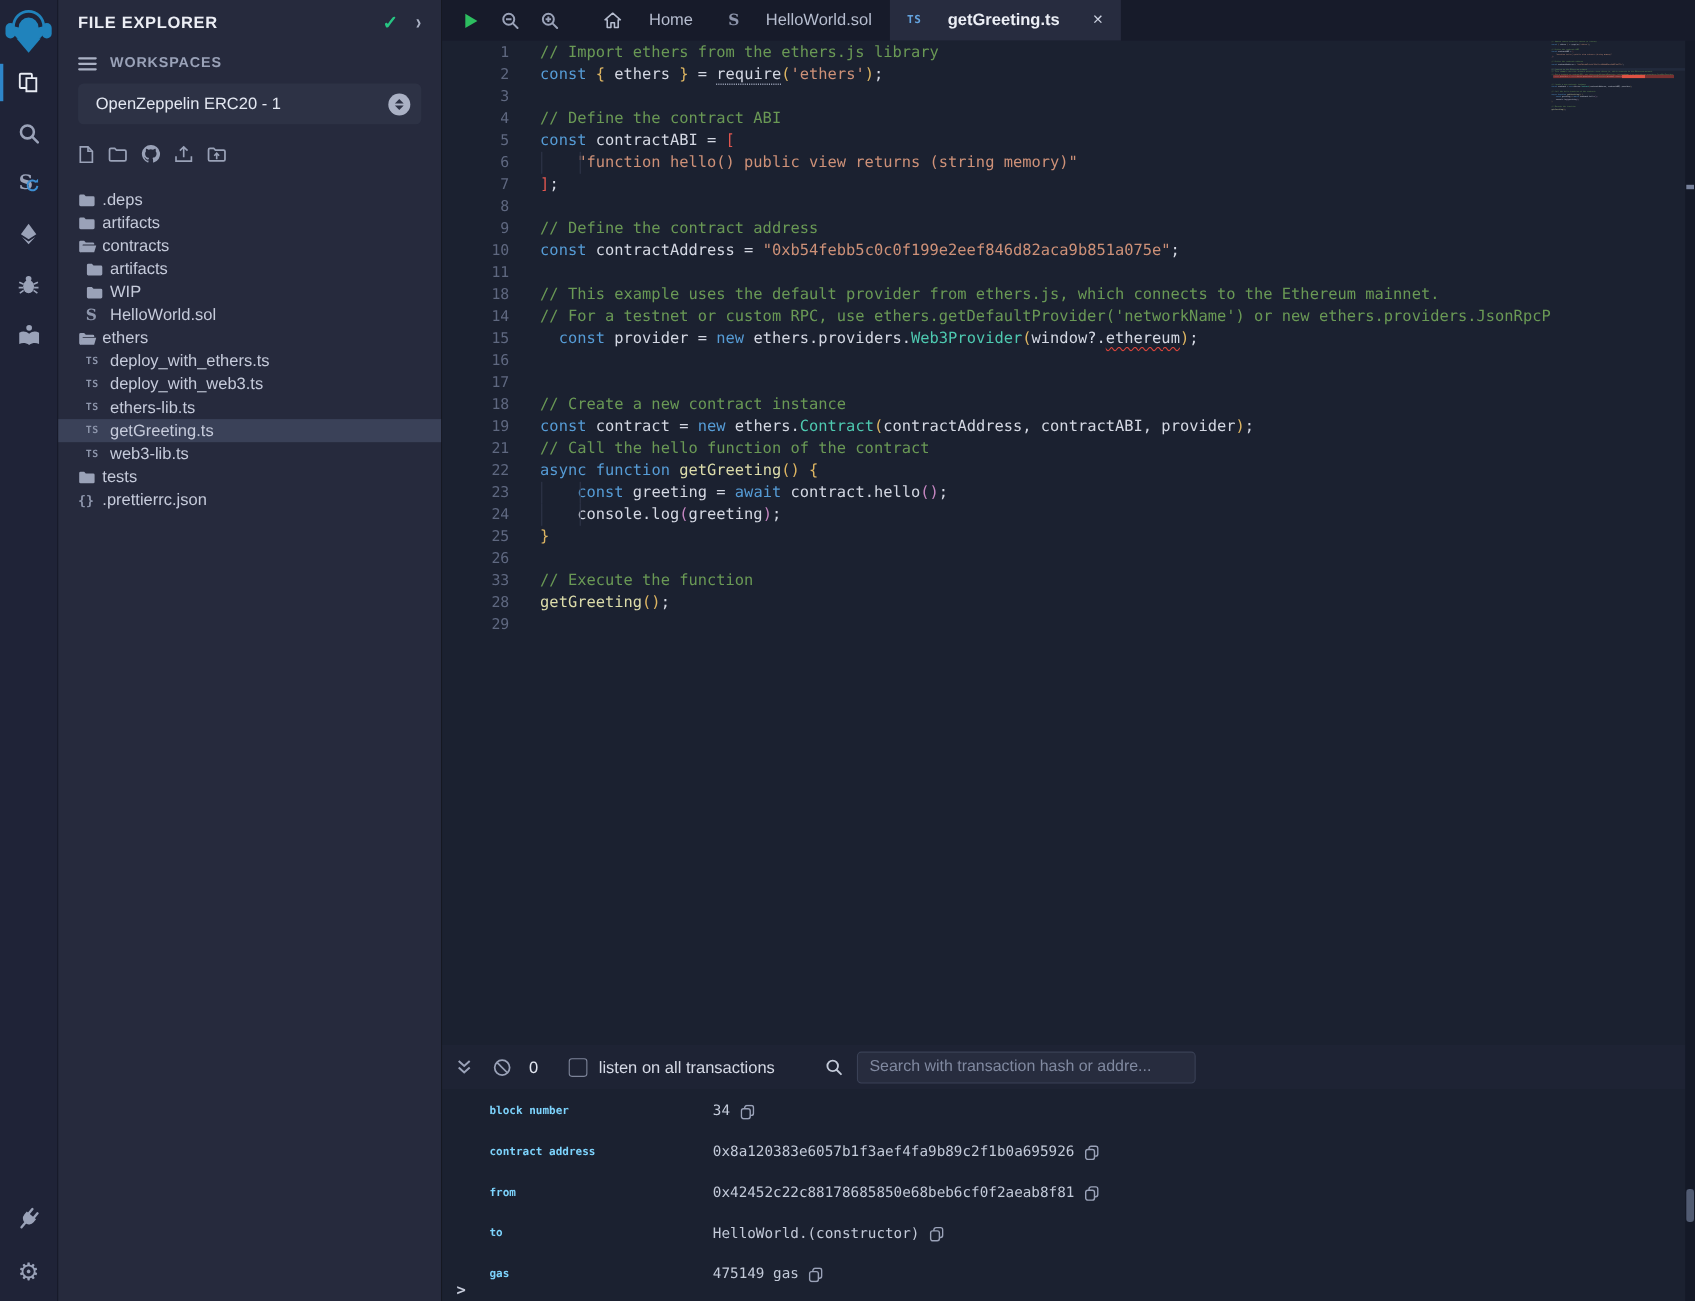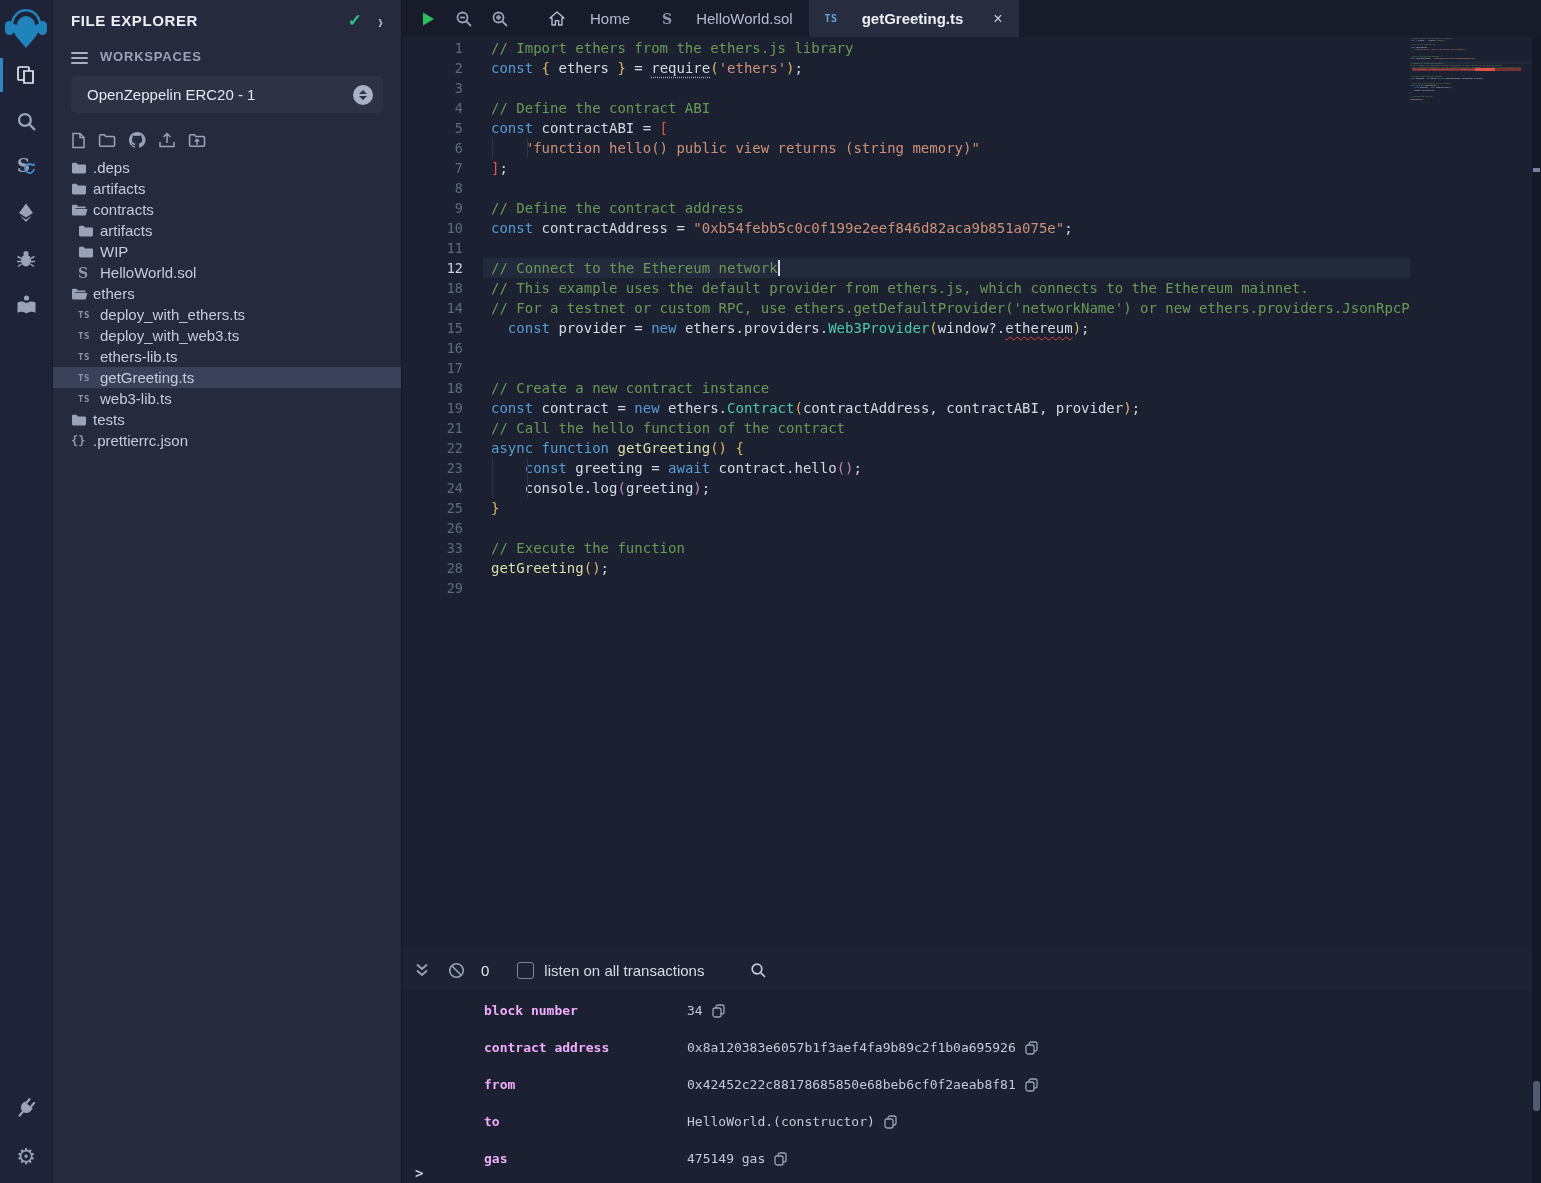--- a/index.html
+++ b/index.html
@@ -35,21 +35,21 @@
   .hamburger i{height:2px;background:#aab1c4;border-radius:1px;}
   .ws-label{color:#9aa2b8;font-size:13px;font-weight:700;letter-spacing:.8px;}
   .ws-select{margin:8px 18px 4px 18px;height:37px;background:#2d3245;border-radius:5px;display:flex;align-items:center;padding:0 10px 0 16px;}
   .ws-name{color:#e3e7f1;font-size:15px;flex:1;}
   .ws-stepper{width:20px;height:20px;border-radius:50%;background:#aab1c4;display:flex;flex-direction:column;align-items:center;justify-content:center;gap:2px;}
   .ws-stepper i{width:0;height:0;border-left:4px solid transparent;border-right:4px solid transparent;}
   .ws-stepper .up{border-bottom:4px solid #2d3245;}
   .ws-stepper .dn{border-top:4px solid #2d3245;}
   .fe-toolbar{display:flex;align-items:center;gap:12px;padding:14px 18px 8px 18px;color:var(--icon-gray);}
   .fe-toolbar .tbi{display:flex;}
-  .file-tree{margin-top:0;}
+  .file-tree{margin-top:14px;}
   .tree-row{display:flex;align-items:center;height:21px;padding-left:18px;cursor:default;}
   .tree-row.depth1{padding-left:25px;}
   .tree-row.selected{background:var(--sel-bg);}
   .tree-ico{width:22px;display:flex;align-items:center;color:var(--icon-gray);flex-shrink:0;}
   .tree-label{color:#c6cbdb;font-size:15px;white-space:nowrap;}
   .ts-badge{font-family:"DejaVu Sans Mono",monospace;font-size:9px;font-weight:700;color:#8d95ab;letter-spacing:.5px;}
   .sol-badge{font-family:"DejaVu Serif",serif;font-size:14px;font-weight:700;color:#8d95ab;}
   .json-badge{font-family:"DejaVu Sans Mono",monospace;font-size:12px;font-weight:700;color:#8d95ab;}
 
   
@@ -101,21 +101,21 @@
   .term-header{height:40px;background:var(--c-termheader);display:flex;align-items:center;padding:0 12px;flex-shrink:0;color:var(--icon-gray);}
   .th-ico{display:flex;align-items:center;}
   .term-count{color:#e3e7f1;font-size:15px;margin-left:16px;}
   .term-checkbox{width:17px;height:17px;border:1.5px solid #7d8499;border-radius:3px;margin-left:28px;}
   .term-listen{color:#d6dae6;font-size:15px;margin-left:10px;}
   .term-search-ico{margin-left:46px;display:flex;}
   .term-search{margin-left:12px;width:308px;height:29px;background:#272c3e;border:1px solid #3a4156;border-radius:4px;color:#d6dae6;font-size:14.5px;padding:0 10px;outline:none;}
   .term-search::placeholder{color:#8089a0;}
   .term-body{flex:1;position:relative;font-family:"DejaVu Sans Mono",monospace;padding-top:2px;}
   .term-row{display:flex;align-items:center;height:37px;}
-  .term-label{width:203px;margin-left:82px;font-size:13px;font-weight:700;color:#f0abfc;flex-shrink:0;}
+  .term-label{width:203px;margin-left:43px;font-size:10px;font-weight:700;color:#7dd3fc;flex-shrink:0;}
   .term-value{font-size:13px;color:#c3cad9;}
   .term-copy{margin-left:9px;display:flex;color:var(--icon-gray);}
   .term-prompt{position:absolute;left:13px;bottom:2px;font-size:14px;font-weight:700;color:#c6cbda;}
 </style>
 </head>
 <body>
 
 <div class="app">
 
   <aside class="activity-bar">
@@ -420,24 +420,20 @@
             <span class="lc"><span class="tok-c">// Define the contract address</span></span>
           </div>
           <div class="line-row">
             <span class="ln">10</span>
             <span class="lc"><span class="tok-k">const</span><span class="tok-v"> contractAddress = </span><span class="tok-s">"0xb54febb5c0c0f199e2eef846d82aca9b851a075e"</span><span class="tok-v">;</span></span>
           </div>
           <div class="line-row">
             <span class="ln">11</span>
             <span class="lc"></span>
           </div>
-          <div class="line-row current">
-            <span class="ln">12</span>
-            <span class="lc"><span class="tok-c">// Connect to the Ethereum network</span><span class="cursor-bar"></span></span>
-          </div>
           <div class="line-row">
             <span class="ln">18</span>
             <span class="lc"><span class="tok-c">// This example uses the default provider from ethers.js, which connects to the Ethereum mainnet.</span></span>
           </div>
           <div class="line-row">
             <span class="ln">14</span>
             <span class="lc"><span class="tok-c">// For a testnet or custom RPC, use ethers.getDefaultProvider('networkName') or new ethers.providers.JsonRpcProvider</span></span>
           </div>
           <div class="line-row">
             <span class="ln">15</span>
@@ -605,20 +601,21 @@
         </span>
         <span class="term-count">0</span>
         <span class="term-checkbox"></span>
         <span class="term-listen">listen on all transactions</span>
         <span class="term-search-ico">
           <svg width="17" height="17" viewBox="0 0 17 17">
               <circle cx="7" cy="7" r="4.8" fill="none" stroke="#c3cad9" stroke-width="1.7"></circle>
               <path d="M10.5 10.5l4 4" stroke="#c3cad9" stroke-width="1.7" stroke-linecap="round"></path>
             </svg>
         </span>
+        <input class="term-search" placeholder="Search with transaction hash or addre..." style="">
       </div>
       <div class="term-body">
         <div id="term-rows">
             <div class="term-row">
               <span class="term-label">block number</span>
               <span class="term-value">34</span>
               <span class="term-copy">
                 <svg width="13" height="14" viewBox="0 0 13 14">
                   <rect x="4" y="1" width="8" height="9" rx="2" fill="none" stroke="currentColor" stroke-width="1.3"></rect>
                   <rect x="1" y="4" width="8" height="9" rx="2" fill="#1b2130" stroke="currentColor" stroke-width="1.3"></rect>

